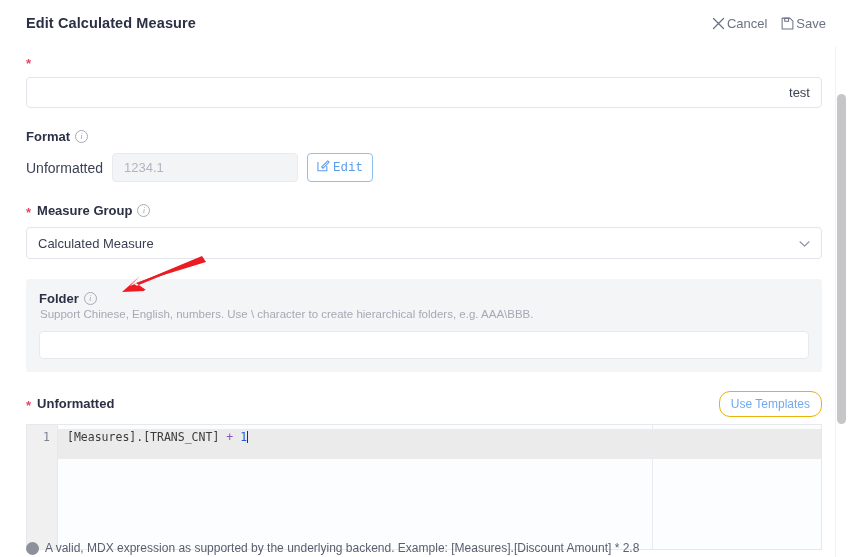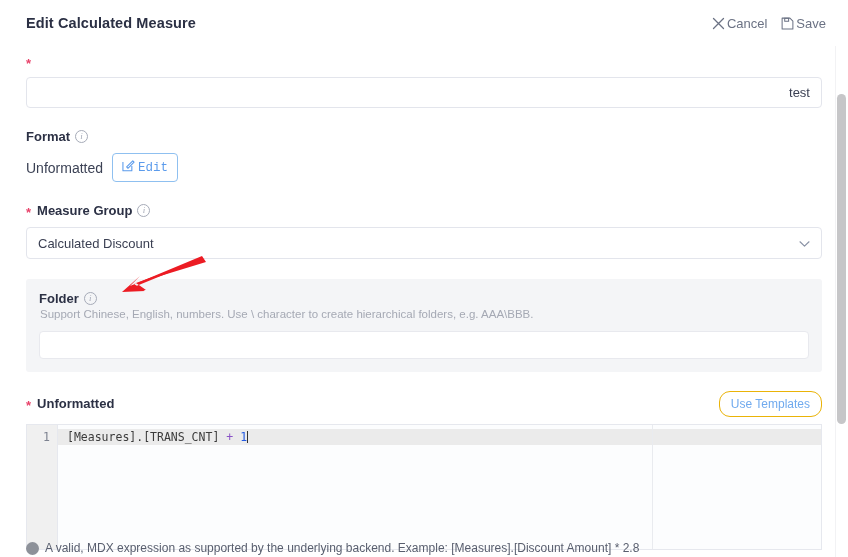--- a/index.html
+++ b/index.html
@@ -264,21 +264,21 @@
     line-height: 17px;
   }
   .code-area {
     position: relative;
     flex: 1 1 auto;
     padding-top: 4px;
     overflow: hidden;
   }
   .code-line-active {
     background: #ebebeb;
-    height: 16px;
+    height: 30px;
     line-height: 17px;
     padding-left: 9px;
     font-family: "DejaVu Sans Mono", monospace;
     font-size: 11.5px;
     color: #3b3b3b;
     white-space: pre;
   }
   .tok-op { color: #8a52c7; }
   .tok-num { color: #2158e0; }
   .caret {
@@ -391,39 +391,40 @@
     </div>
     <input class="text-input" type="text" value="test" style="">
 
     
     <div class="field-label" style="margin-top:21px;">
       <span>Format</span>
       <span class="info-icon">i</span>
     </div>
     <div class="format-row">
       <span class="format-label">Unformatted</span>
+      <div class="format-value">1234.1</div>
       <button class="edit-btn">
         <span>
           <svg width="13" height="13" viewBox="0 0 14 14">
             <path d="M1 3.2 V12.6 H10.6 V7.6" fill="none" stroke="#5b9bec" stroke-width="1.15" stroke-linejoin="round"></path>
             <path d="M5 8.6 L11.6 2 L13 3.4 L6.4 10 Z" fill="none" stroke="#5b9bec" stroke-width="1.15" stroke-linejoin="round"></path>
           </svg>
         </span>
         <span>Edit</span>
       </button>
     </div>
 
     
     <div class="field-label" style="margin-top:21px;">
       <span class="req-star">*</span>
       <span>Measure Group</span>
       <span class="info-icon">i</span>
     </div>
     <div class="select-box">
-      <span>Calculated Discount</span>
+      <span>Calculated Measure</span>
       <span class="select-chevron">
         <svg width="11" height="7" viewBox="0 0 11 7">
           <path d="M1 1.3 L5.5 5.6 L10 1.3" fill="none" stroke="#8b93a6" stroke-width="1.2" stroke-linecap="round" stroke-linejoin="round"></path>
         </svg>
       </span>
     </div>
 
     
     <div class="folder-panel">
       <div class="field-label" style="margin-bottom:1px;">

